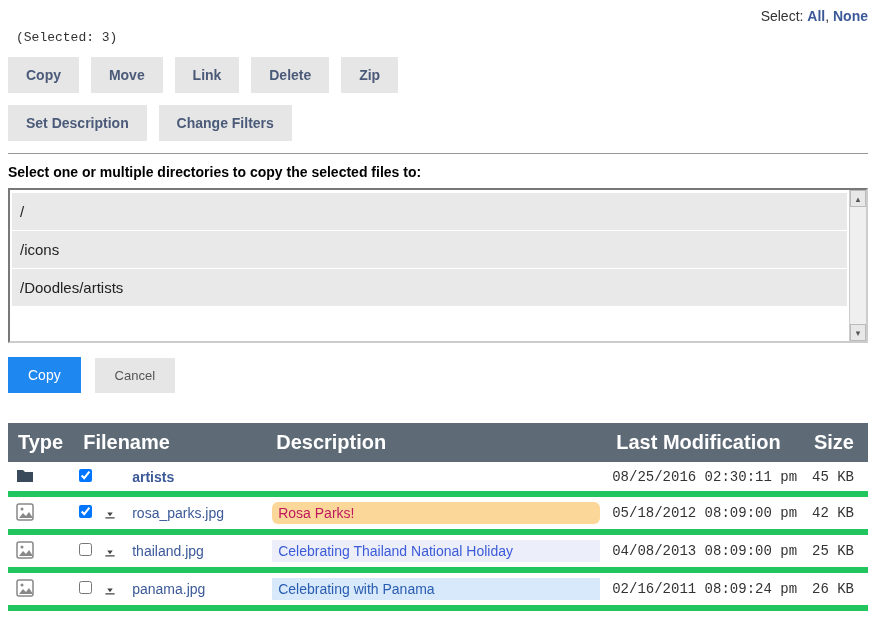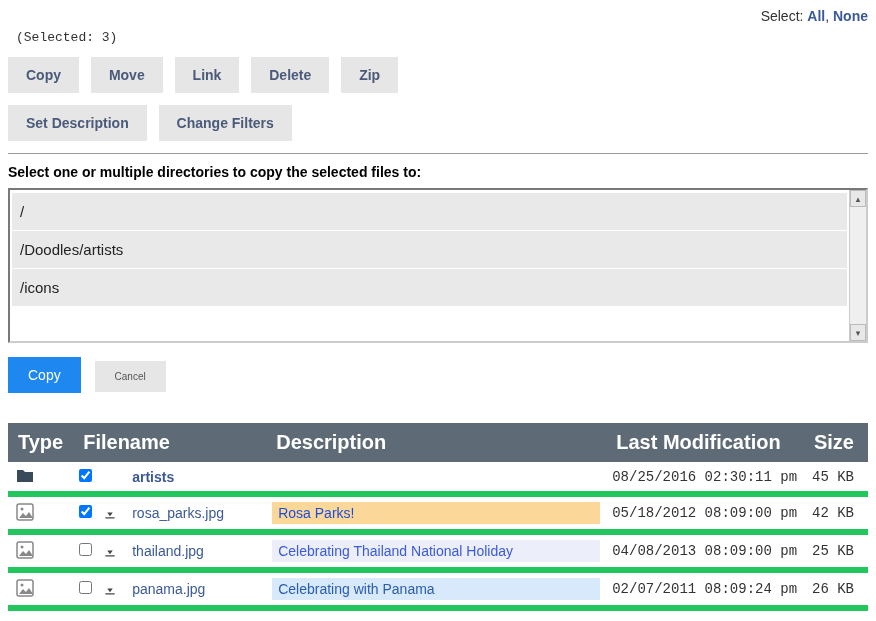--- a/index.html
+++ b/index.html
@@ -102,21 +102,21 @@
       font-size: 14px;
       padding: 10px 20px;
       margin-right: 10px;
       cursor: pointer;
       font-family: inherit;
     }
     .btn-cancel {
       background: #e6e6e6;
       color: #555;
       border: none;
-      font-size: 10px;
+      font-size: 13px;
       padding: 10px 20px;
       cursor: pointer;
       font-family: inherit;
     }
     table.file-table {
       width: 100%;
       border-collapse: collapse;
     }
     table.file-table thead th {
       background: #5e6b76;
@@ -185,22 +185,22 @@
   <button class="btn-gray">Change Filters</button>
 </div>
 
 <hr class="sep">
 
 <div class="prompt-label">Select one or multiple directories to copy the selected files to:</div>
 
 <div class="dir-list-wrap">
   <div class="dir-list" id="dir-list">
       <div class="dir-item">/</div>
+      <div class="dir-item">/icons</div>
       <div class="dir-item">/Doodles/artists</div>
-      <div class="dir-item">/icons</div>
     </div>
   <div class="dir-scrollbar">
     <div class="sb-btn top">▴</div>
     <div class="sb-btn bot">▾</div>
   </div>
 </div>
 
 <div class="action-row">
   <button class="btn-primary">Copy</button>
   <button class="btn-cancel">Cancel</button>
@@ -230,21 +230,21 @@
       </tr>
       <tr>
         <td class="type-cell"><span class="icon image-icon"><svg viewBox="0 0 18 18">
               <use href="#svg-image"></use>
             </svg></span></td>
         <td class="col-checkbox"><input type="checkbox" checked="" style=""></td>
         <td style="width: 20px;"><span class="icon download-icon dl-wrap"><svg viewBox="0 0 12 13">
               <use href="#svg-download"></use>
             </svg></span></td>
         <td class="filename-cell" style="width: 140px;">rosa_parks.jpg</td>
-        <td style="width: 340px;"><span class="desc-badge" style="background: rgb(252, 215, 154); color: #1d4ed8;">Rosa Parks!</span></td>
+        <td style="width: 340px;"><span class="desc-badge" style="background: rgb(252, 215, 154); color: #be185d; border-radius: 6px;">Rosa Parks!</span></td>
         <td class="mono">05/18/2012 08:09:00 pm</td>
         <td class="mono size-cell">42 KB</td>
       </tr>
       <tr>
         <td class="type-cell"><span class="icon image-icon"><svg viewBox="0 0 18 18">
               <use href="#svg-image"></use>
             </svg></span></td>
         <td class="col-checkbox"><input type="checkbox" style=""></td>
         <td style="width: 20px;"><span class="icon download-icon dl-wrap"><svg viewBox="0 0 12 13">
               <use href="#svg-download"></use>
@@ -257,21 +257,21 @@
       <tr>
         <td class="type-cell"><span class="icon image-icon"><svg viewBox="0 0 18 18">
               <use href="#svg-image"></use>
             </svg></span></td>
         <td class="col-checkbox"><input type="checkbox" style=""></td>
         <td style="width: 20px;"><span class="icon download-icon dl-wrap"><svg viewBox="0 0 12 13">
               <use href="#svg-download"></use>
             </svg></span></td>
         <td class="filename-cell" style="width: 140px;">panama.jpg</td>
         <td style="width: 340px;"><span class="desc-badge" style="background: rgb(215, 233, 251); color: rgb(42, 93, 176);">Celebrating with Panama</span></td>
-        <td class="mono">02/07/2011 08:09:24 pm</td>
+        <td class="mono">02/16/2011 08:09:24 pm</td>
         <td class="mono size-cell">26 KB</td>
       </tr>
     </tbody>
 </table>
 
 <svg width="0" height="0" style="position:absolute">
   <defs>
     <g id="svg-folder">
       <path d="M1 3 h6 l2 2 h8 v10 h-16 z" fill="#3a4a5a"></path>
     </g>

